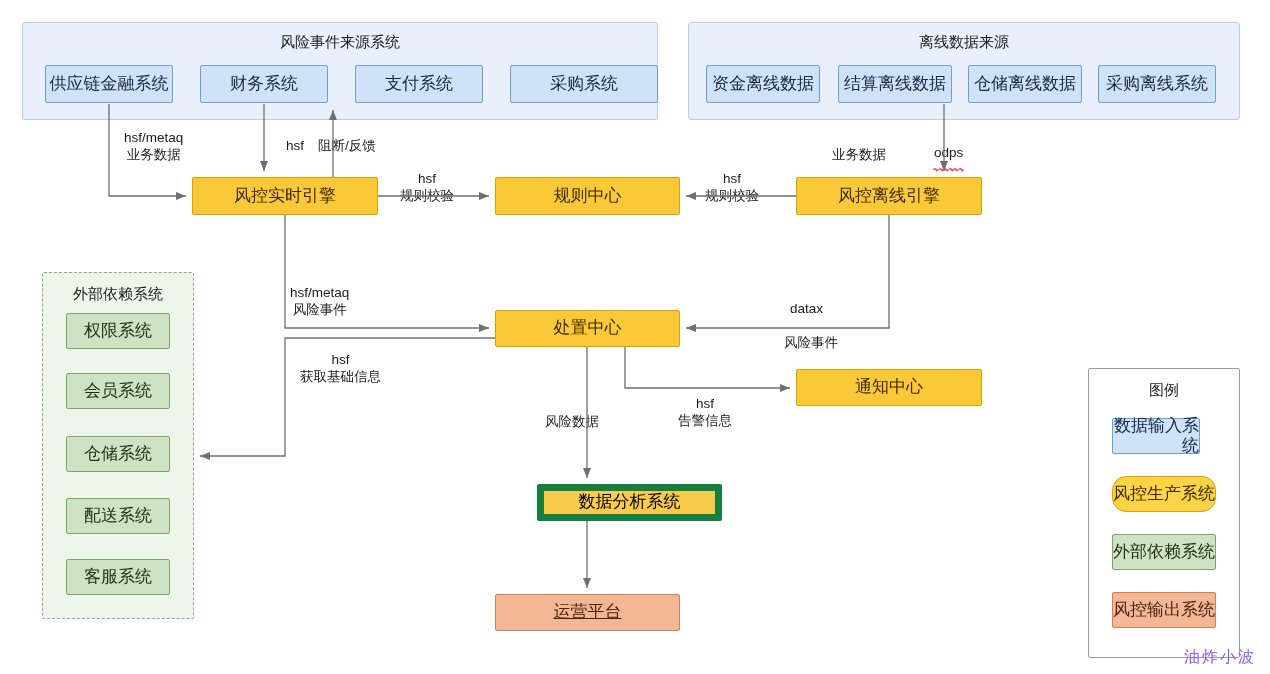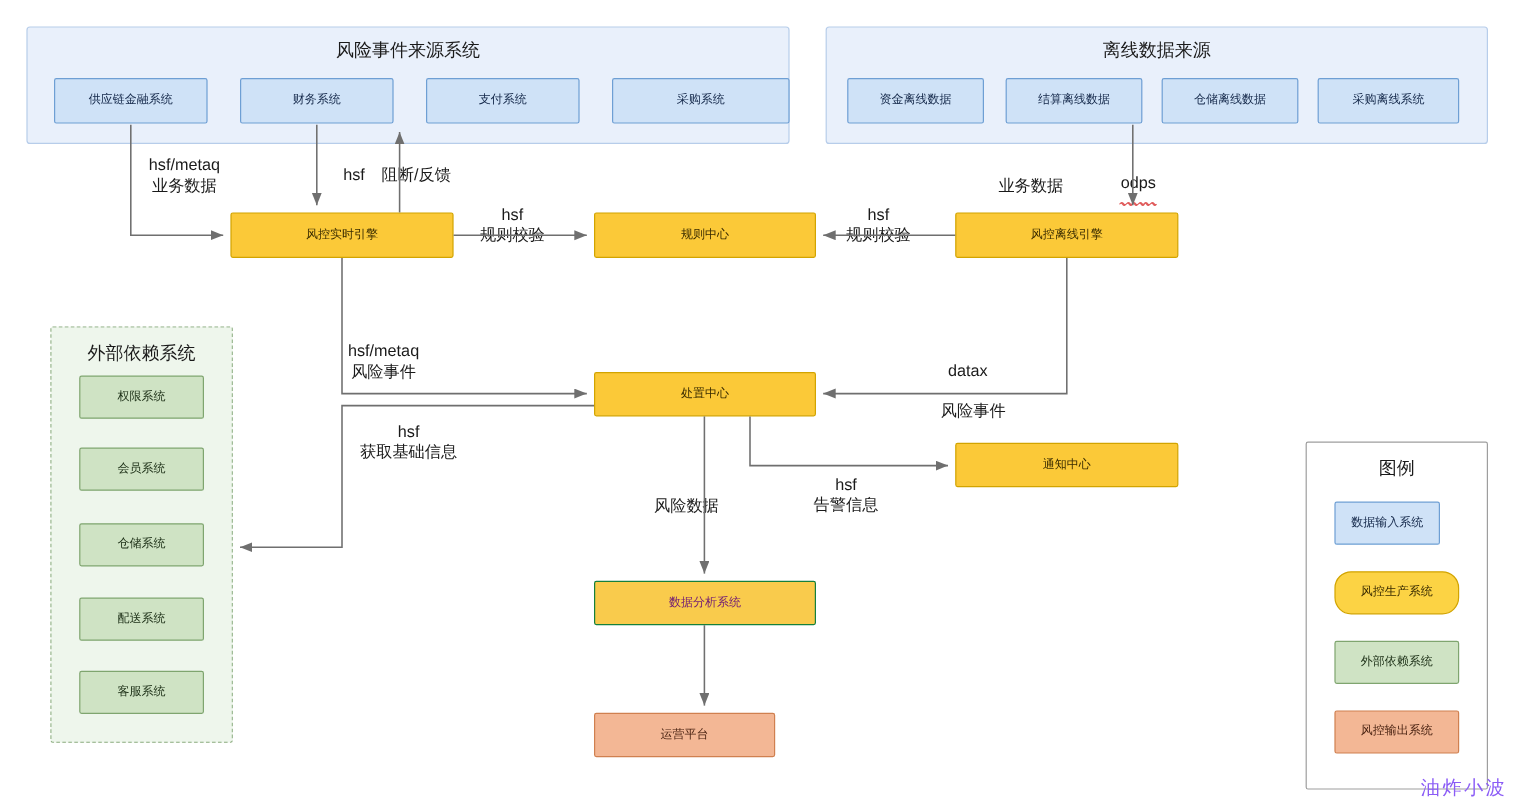--- a/index.html
+++ b/index.html
@@ -17,22 +17,22 @@
     height: 674px;
     overflow: hidden;
     background: #ffffff;
   }
   .box {
     position: absolute;
     box-sizing: border-box;
     display: flex;
     align-items: center;
     justify-content: center;
-    text-align: left;
-    font-size: 10px;
+    text-align: right;
+    font-size: 17px;
     line-height: 1.2;
   }
   
   .group-blue {
     background: #e9f0fb;
     border: 1px solid #b7cdea;
     border-radius: 3px;
   }
   .group-green {
     background: #eef6ec;
@@ -77,23 +77,24 @@
     color: #4a2312;
   }
   .n-amber {
     background: #fbc938;
     border: 1px solid #d2a400;
     border-radius: 2px;
     color: #3a2c00;
   }
   .n-gold {
     background: #f9cb4c;
-    border: 1px solid #15803d;
-    border-radius: 2px;
-    color: #701a75;
+    border: 7px solid #15803d;
+    border-radius: 2px;
+    color: #000000;
+    margin-left: 42px;
   }
   .lbl {
     position: absolute;
     font-size: 13.5px;
     color: #1a1a1a;
     line-height: 1.25;
     white-space: pre;
   }
   .lbl.center { text-align: center; }
   svg.edges {
@@ -153,21 +154,21 @@
   <div class="box n-yellow" style="left:1112px; top:476px; width:104px; height:36px;">风控生产系统</div>
   <div class="box n-green" style="left:1112px; top:534px; width:104px; height:36px;">外部依赖系统</div>
   <div class="box n-orange" style="left:1112px; top:592px; width:104px; height:36px;">风控输出系统</div>
 
   <div class="box n-amber" style="left:192px; top:177px; width:186px; height:38px;">风控实时引擎</div>
   <div class="box n-amber" style="left:495px; top:177px; width:185px; height:38px;font-family:Liberation Serif, serif;">规则中心</div>
   <div class="box n-amber" style="left:796px; top:177px; width:186px; height:38px;">风控离线引擎</div>
   <div class="box n-amber" style="left:495px; top:310px; width:185px; height:37px;">处置中心</div>
   <div class="box n-amber" style="left:796px; top:369px; width:186px; height:37px;">通知中心</div>
   <div class="box n-gold" style="left:495px; top:484px; width:185px; height:37px;">数据分析系统</div>
-  <div class="box n-orange" style="left:495px; top:594px; width:151px; height:37px;">运营平台</div>
+  <div class="box n-orange" style="left:495px; top:594px; width:185px; height:37px;text-decoration:underline;">运营平台</div>
 
   <div class="lbl center" style="left:124px; top:130px;">hsf/metaq
 业务数据</div>
   <div class="lbl" style="left:286px; top:138px;">hsf</div>
   <div class="lbl" style="left:318px; top:138px;">阻断/反馈</div>
   <div class="lbl center" style="left:400px; top:171px;">hsf
 规则校验</div>
   <div class="lbl center" style="left:705px; top:171px;">hsf
 规则校验</div>
   <div class="lbl" style="left:832px; top:147px;">业务数据</div>

